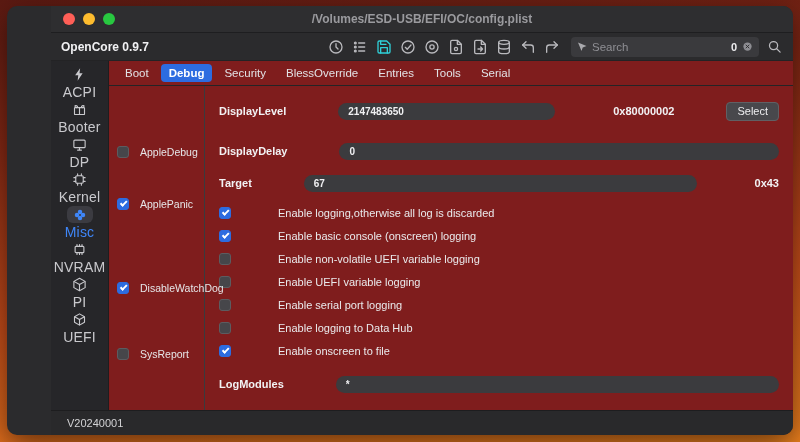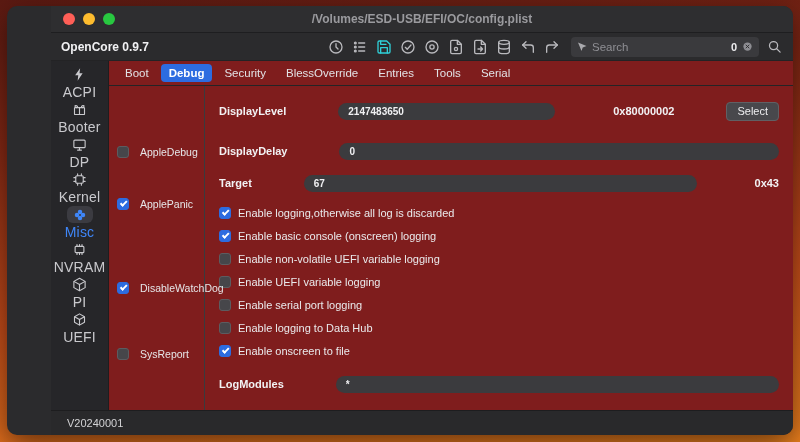--- a/index.html
+++ b/index.html
@@ -74,21 +74,21 @@
     font-family:inherit;text-align:center; }
   
   .cb { width:12px; height:12px; flex:none; border-radius:3px; background:#46464a;
     border:1px solid #5c5c60; display:inline-flex; align-items:center; justify-content:center; }
   .cb .tick { display:none; width:7px; height:3.5px; border-left:2px solid #fff;
     border-bottom:2px solid #fff; transform:rotate(-45deg); margin-top:-2px; }
   .cb.checked { background:#2d6ce0; border-color:#2d6ce0; }
   .cb.checked .tick { display:block; }
   .opt-row { display:flex; align-items:center; gap:7px; height:13px; margin-bottom:10px;
     cursor:pointer; flex:none; }
-  .opt-label { font-size:11px; color:#eaeaec; white-space:nowrap; }
+  .opt-label { font-size:11px; color:#eaeaec; white-space:nowrap;margin-left:40px; }
   .lc-label { font-size:10.5px; color:#e6e6e8; } .gap1{height:22px;flex:none;} .gap2{height:14px;flex:none;}
   .gap3{height:14px;flex:none;} .gap4{height:8px;flex:none;}
   
   .statusbar { height:25px; flex:none; background:#29292b; border-top:1px solid #1d1d1f;
     display:flex; align-items:center; padding-left:16px; }
   .status-text { font-size:11px; color:#d2d2d4; }
   svg { display:block; }
 </style>
 </head>
 <body>

